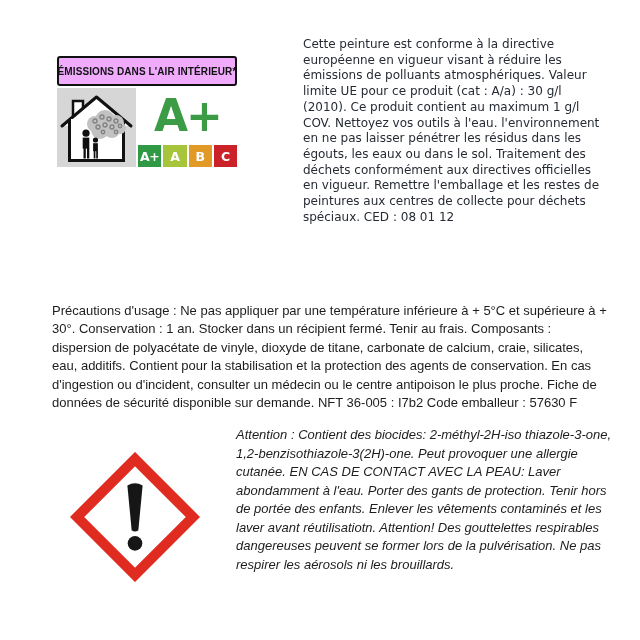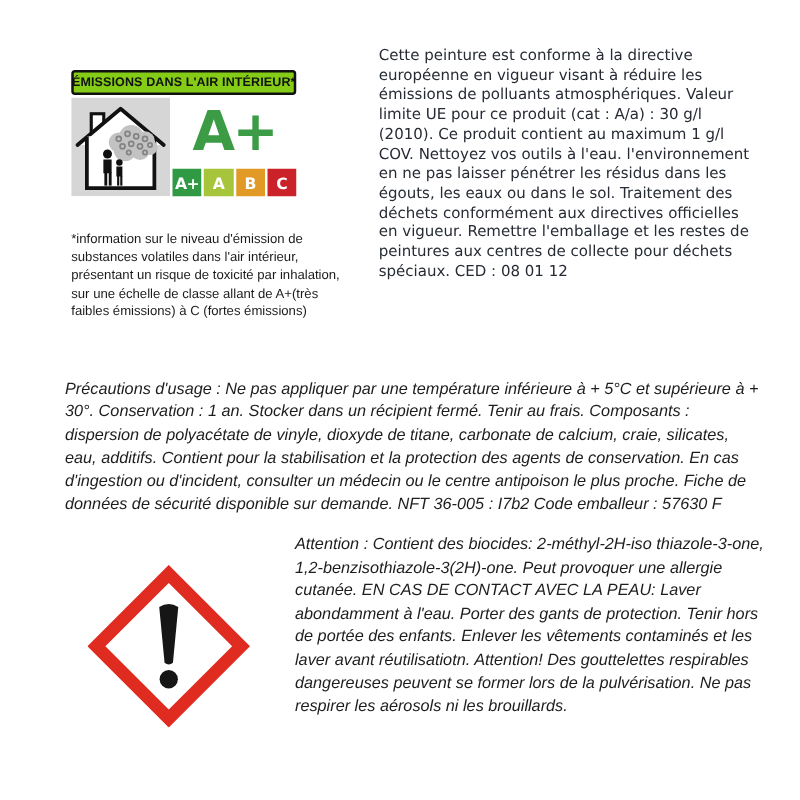--- a/index.html
+++ b/index.html
@@ -1,41 +1,41 @@
 <!DOCTYPE html>
 <html><head>
 <meta charset="utf-8">
 <style>
   html,body{margin:0;padding:0;background:#fff;}
   .canvas{position:relative;width:640px;height:640px;background:#ffffff;overflow:hidden;
           font-family:"Liberation Sans",sans-serif;}
 
   
   .air-label{position:absolute;left:57px;top:56px;width:180px;}
-  .air-header{box-sizing:border-box;height:20px;border:2px solid #111;border-radius:3px;background:#84cc16;
+  .air-header{box-sizing:border-box;height:30px;border:2px solid #111;border-radius:3px;background:#f0abfc;
               display:flex;align-items:center;justify-content:center;
               font-weight:bold;font-size:10px;letter-spacing:.1px;white-space:nowrap;color:#111;text-align:center;}
   .air-body{display:flex;gap:2px;margin-top:2px;height:79px;}
   .air-house{width:79px;height:79px;flex:0 0 79px;}
   .air-house svg{display:block;}
   .air-right{flex:1;display:flex;flex-direction:column;background:#fff;}
   .air-rating{flex:1;display:flex;align-items:center;justify-content:center;
               font-family:"DejaVu Sans",sans-serif;font-weight:bold;font-size:44px;
               letter-spacing:-2px;line-height:1;padding-bottom:2px;}
   .air-scale{height:22px;display:flex;gap:2px;}
   .air-scale .cell{flex:1;display:flex;align-items:center;justify-content:center;color:#fff;
                    font-family:"DejaVu Sans",sans-serif;font-weight:bold;font-size:12.5px;letter-spacing:-.5px;}
 
   
   .footnote{position:absolute;left:57px;top:184px;width:224px;margin:0;
             font-size:10.5px;line-height:14.6px;color:#1b1b1b;}
   .regulatory{position:absolute;left:303px;top:37px;width:304px;margin:0;
               font-family:"DejaVu Sans",sans-serif;font-size:12px;line-height:15.7px;color:#262b34;}
   .precautions{position:absolute;left:52px;top:302px;width:558px;margin:0;
-               font-style:italic;font-size:13px;line-height:18.4px;color:#1d1d1d;}
+               font-size:13px;line-height:18.4px;color:#1d1d1d;}
   .warning{position:absolute;left:236px;top:426px;width:378px;margin:0;
            font-style:italic;font-size:13px;line-height:18.5px;color:#1d1d1d;}
 
   
   .ghs{position:absolute;left:70px;top:452px;width:130px;height:130px;}
   .ghs svg{display:block;}
 </style>
 </head>
 <body>
 
@@ -90,21 +90,20 @@
           <span class="cell" style="background-color: rgb(47, 154, 67);">A+</span>
           <span class="cell" style="background-color: rgb(166, 197, 59);">A</span>
           <span class="cell" style="background-color: rgb(226, 154, 38);">B</span>
           <span class="cell" style="background-color: rgb(203, 34, 41);">C</span>
         </div>
       </div>
 
     </div>
   </section>
 
-  <p class="footnote">*information sur le niveau d'émission de substances volatiles dans l'air intérieur, présentant un risque de toxicité par inhalation, sur une échelle de classe allant de A+(très faibles émissions) à C (fortes émissions)</p>
 
   <p class="regulatory">Cette peinture est conforme à la directive européenne en vigueur visant à réduire les émissions de polluants atmosphériques. Valeur limite UE pour ce produit (cat : A/a) : 30 g/l (2010). Ce produit contient au maximum 1 g/l COV. Nettoyez vos outils à l'eau. l'environnement en ne pas laisser pénétrer les résidus dans les égouts, les eaux ou dans le sol. Traitement des déchets conformément aux directives officielles en vigueur. Remettre l'emballage et les restes de peintures aux centres de collecte pour déchets spéciaux. CED : 08 01 12</p>
 
   <p class="precautions">Précautions d'usage : Ne pas appliquer par une température inférieure à + 5°C et supérieure à + 30°. Conservation : 1 an. Stocker dans un récipient fermé. Tenir au frais. Composants : dispersion de polyacétate de vinyle, dioxyde de titane, carbonate de calcium, craie, silicates, eau, additifs. Contient pour la stabilisation et la protection des agents de conservation. En cas d'ingestion ou d'incident, consulter un médecin ou le centre antipoison le plus proche. Fiche de données de sécurité disponible sur demande. NFT 36-005 : I7b2 Code emballeur : 57630 F</p>
 
   <div class="ghs">
     <svg width="130" height="130" viewBox="0 0 128 128" xmlns="http://www.w3.org/2000/svg">
       <polygon points="64,7 121,64 64,121 7,64" fill="#ffffff" stroke="#e02b20" stroke-width="10"></polygon>
       <path d="M56.5,33 q7.5,-4.6 15,0 l-4.2,44 q-3.3,2.7 -6.6,0 Z" fill="#161616"></path>
       <circle cx="64" cy="90" r="7.2" fill="#161616"></circle>

